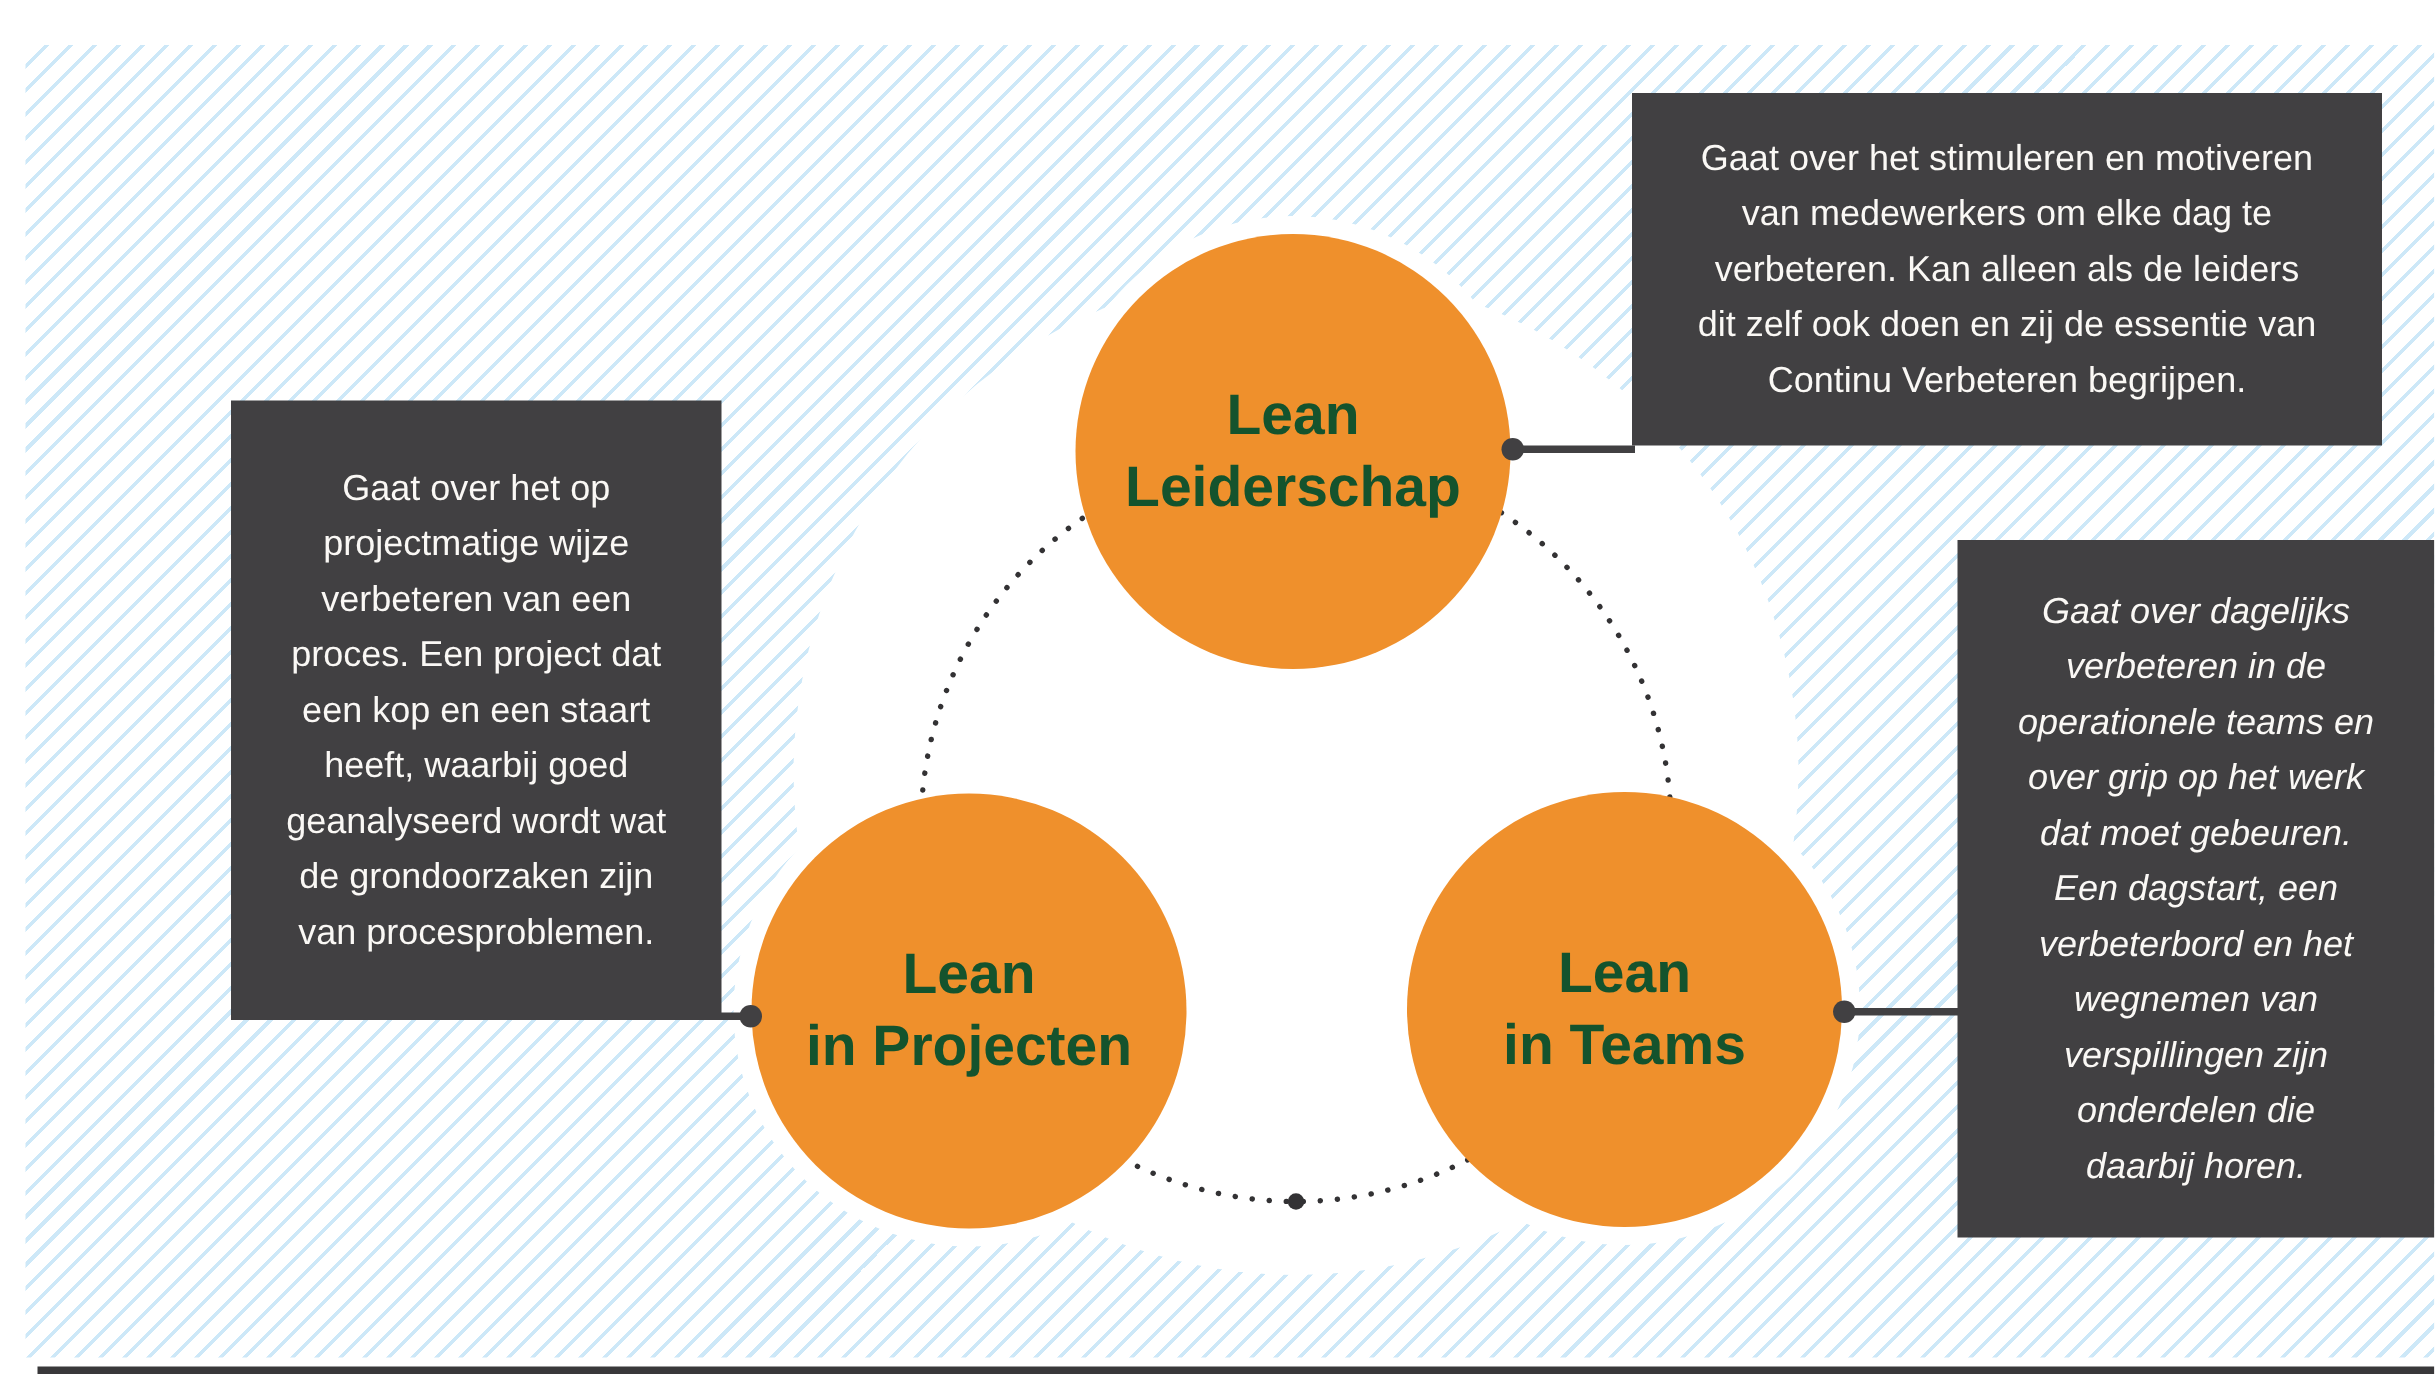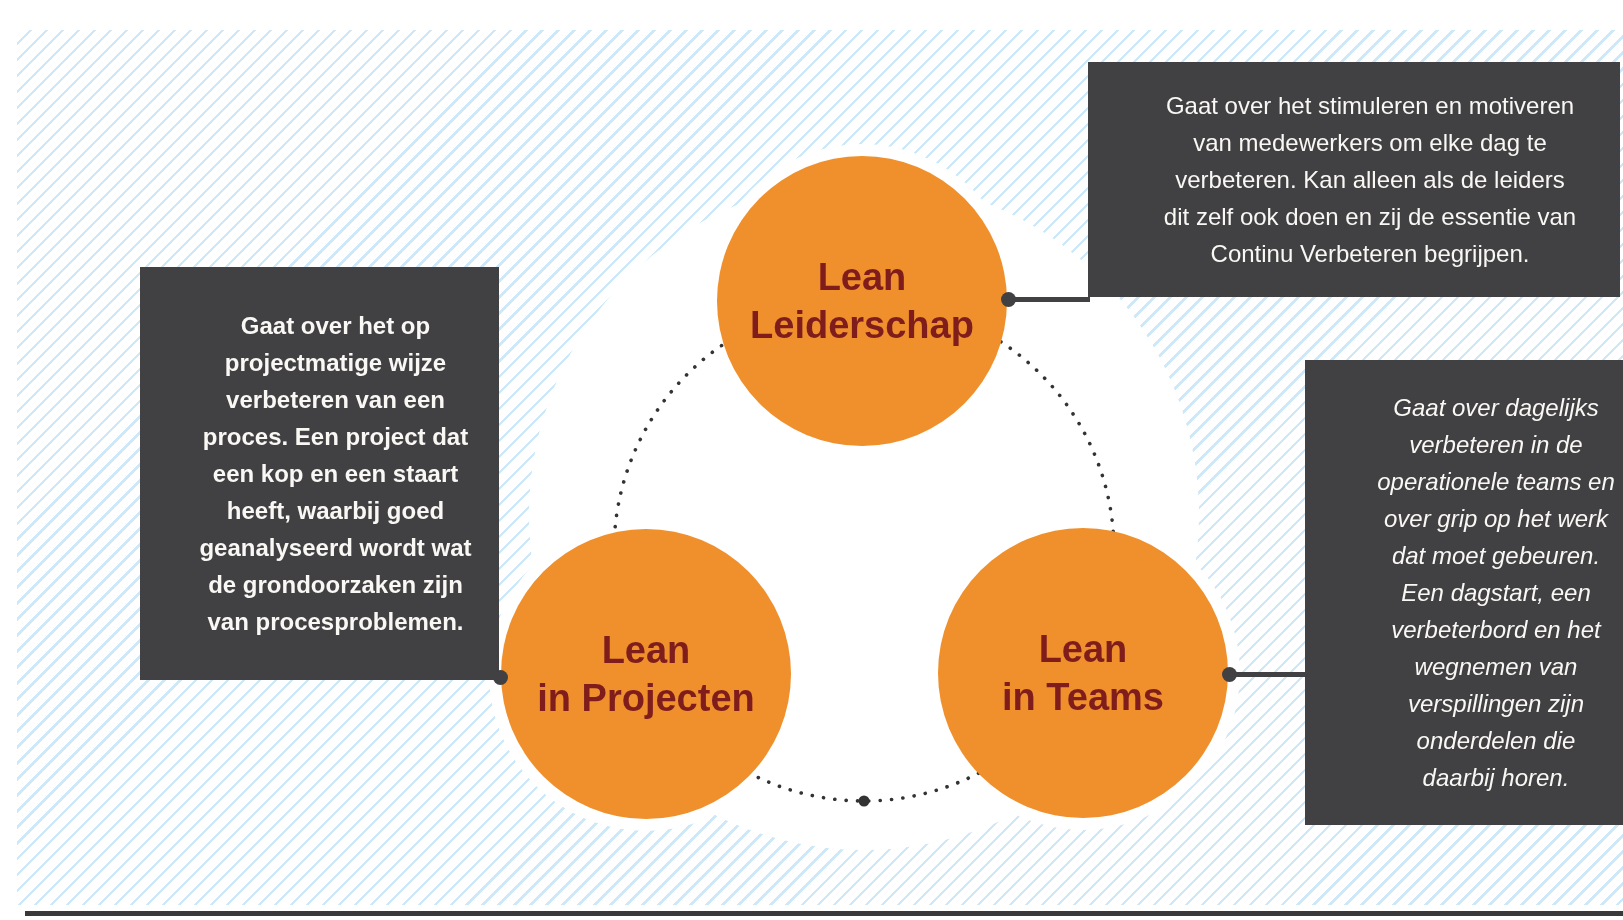--- a/index.html
+++ b/index.html
@@ -15,30 +15,30 @@
       #CDE8F8 8.9px, #CDE8F8 11.3px);
   }
   svg.blob{position:absolute;left:0;top:0;}
   svg .white{fill:#ffffff;}
   svg .dotted{fill:none;stroke:#333234;stroke-width:3.6;stroke-dasharray:0.1 11.3;stroke-linecap:round;}
   svg .dotmark{fill:#333234;}
   
   .panel{
     position:absolute;background:#414042;color:#FAF8F5;
     display:flex;align-items:center;justify-content:center;
-    text-align:center;font-size:24px;line-height:37px;padding-left:32px;
+    text-align:center;font-size:24px;line-height:37px;
   }
   .panel span{white-space:pre-line;display:block;width:100%;}
-  .panel-left{left:140px;top:267px;width:327px;height:413px;font-weight:bold;}
+  .panel-left{left:154px;top:267px;width:327px;height:413px;}
   .panel-topright{left:1088px;top:62px;width:500px;height:235px;}
   .panel-right{left:1305px;top:360px;width:318px;height:465px;font-style:italic;}
   
   .bubble{
     position:absolute;width:290px;height:290px;border-radius:50%;background:#EF902C;
-    color:#7f1d1d;display:flex;align-items:center;justify-content:center;
+    color:#14532d;display:flex;align-items:center;justify-content:center;
     text-align:center;font-weight:bold;font-size:38px;line-height:48px;
   }
   .bubble span{white-space:pre-line;display:block;width:100%;}
   .bubble-top{left:717px;top:156px;}
   .bubble-projects{left:501px;top:529px;}
   .bubble-teams{left:938px;top:528px;}
   
   .connector{position:absolute;height:5px;background:#414042;}
   .connector-top{left:1008px;top:297px;width:82px;}
   .connector-left{left:465px;top:675px;width:36px;}

